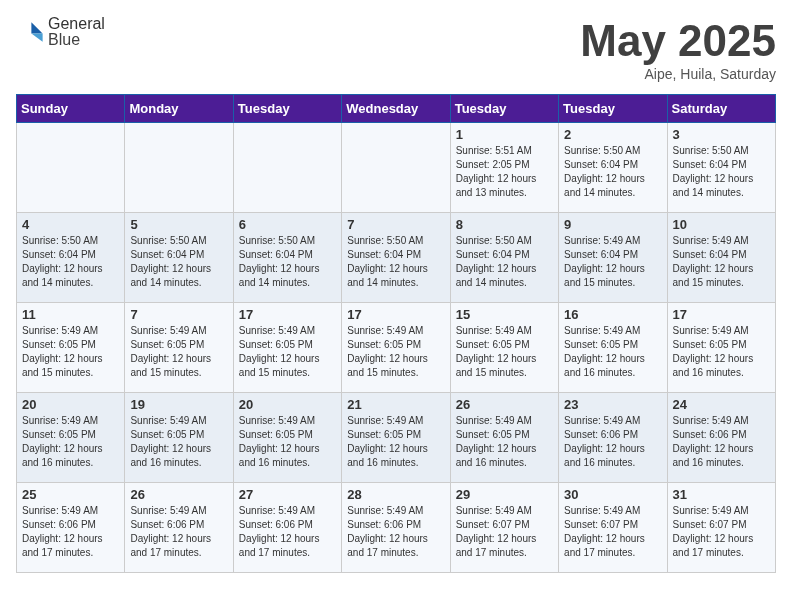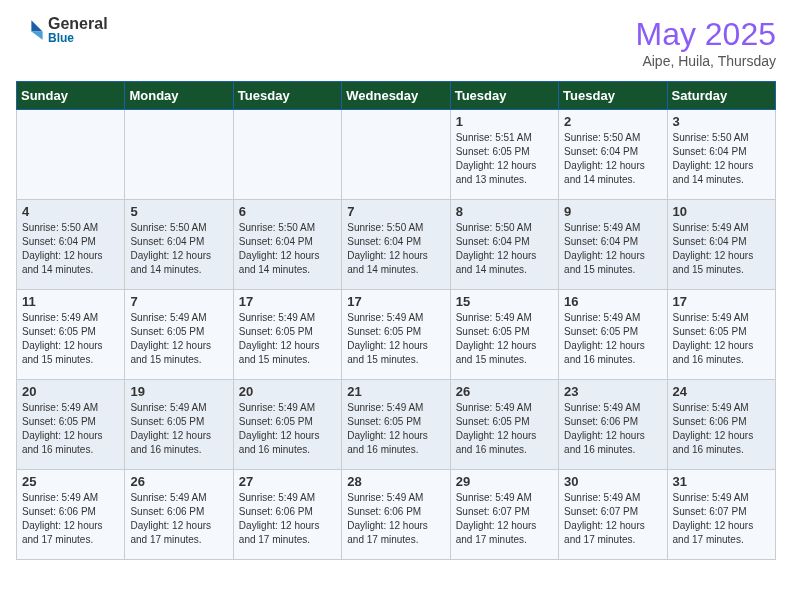--- a/index.html
+++ b/index.html
@@ -18,48 +18,48 @@
     }
     .logo {
       display: flex;
       align-items: center;
       gap: 4px;
     }
     .logo-text {
       display: flex;
       flex-direction: column;
       font-size: 18px;
-      font-weight: bold;
+      font-weight: normal;
       line-height: 1;
     }
     .logo-general { color: #333; font-size: 16px; }
-    .logo-blue { color: #0369a1; font-size: 12px; }
+    .logo-blue { color: #404040; font-size: 16px; }
     .logo-icon {
       width: 28px;
       height: 28px;
     }
     .title-block {
       text-align: right;
     }
     .calendar-title {
-      font-size: 32px;
-      font-weight: normal;
-      color: #8b5cf6;
+      font-size: 44px;
+      font-weight: bold;
+      color: #404040;
     }
     .calendar-subtitle {
       font-size: 14px;
       color: #555;
     }
     table {
       width: 100%;
       border-collapse: collapse;
       table-layout: fixed;
     }
     thead tr th {
-      background-color: #14532d;
+      background-color: #4c1d95;
       color: #fff;
       font-size: 13px;
       font-weight: bold;
       padding: 6px 4px;
       text-align: left;
       border: 1px solid #1a5fa8;
     }
     tbody tr td {
       vertical-align: top;
       border: 1px solid #ccc;
@@ -99,21 +99,21 @@
       <polygon points="22,6 38,22 22,22" fill="#1a5fa8"></polygon>
       <polygon points="22,22 38,22 38,34" fill="#4a9fd4"></polygon>
     </svg>
     <div class="logo-text">
       <span class="logo-general">General</span>
       <span class="logo-blue">Blue</span>
     </div>
   </div>
   <div class="title-block">
     <div class="calendar-title">May 2025</div>
-    <div class="calendar-subtitle">Aipe, Huila, Thursday</div>
+    <div class="calendar-subtitle">Aipe, Huila, Saturday</div>
   </div>
 </div>
 
 <table>
   <thead>
     <tr>
     <th>Sunday</th>
         <th>Monday</th>
         <th>Tuesday</th>
         <th>Wednesday</th>
@@ -124,21 +124,21 @@
   </thead>
   <tbody id="calendar-body">
   <tr>
         <td class="empty"></td>
         <td class="empty"></td>
         <td class="empty"></td>
         <td class="empty"></td>
         <td>
           <span class="day-number">1</span>
           <div class="day-info" style="white-space: pre-line;">Sunrise: 5:51 AM
-Sunset: 6:05 PM
+Sunset: 2:05 PM
 Daylight: 12 hours
 and 13 minutes.</div>
         </td>
         <td>
           <span class="day-number">2</span>
           <div class="day-info" style="white-space: pre-line;">Sunrise: 5:50 AM
 Sunset: 6:04 PM
 Daylight: 12 hours
 and 14 minutes.</div>
         </td>

